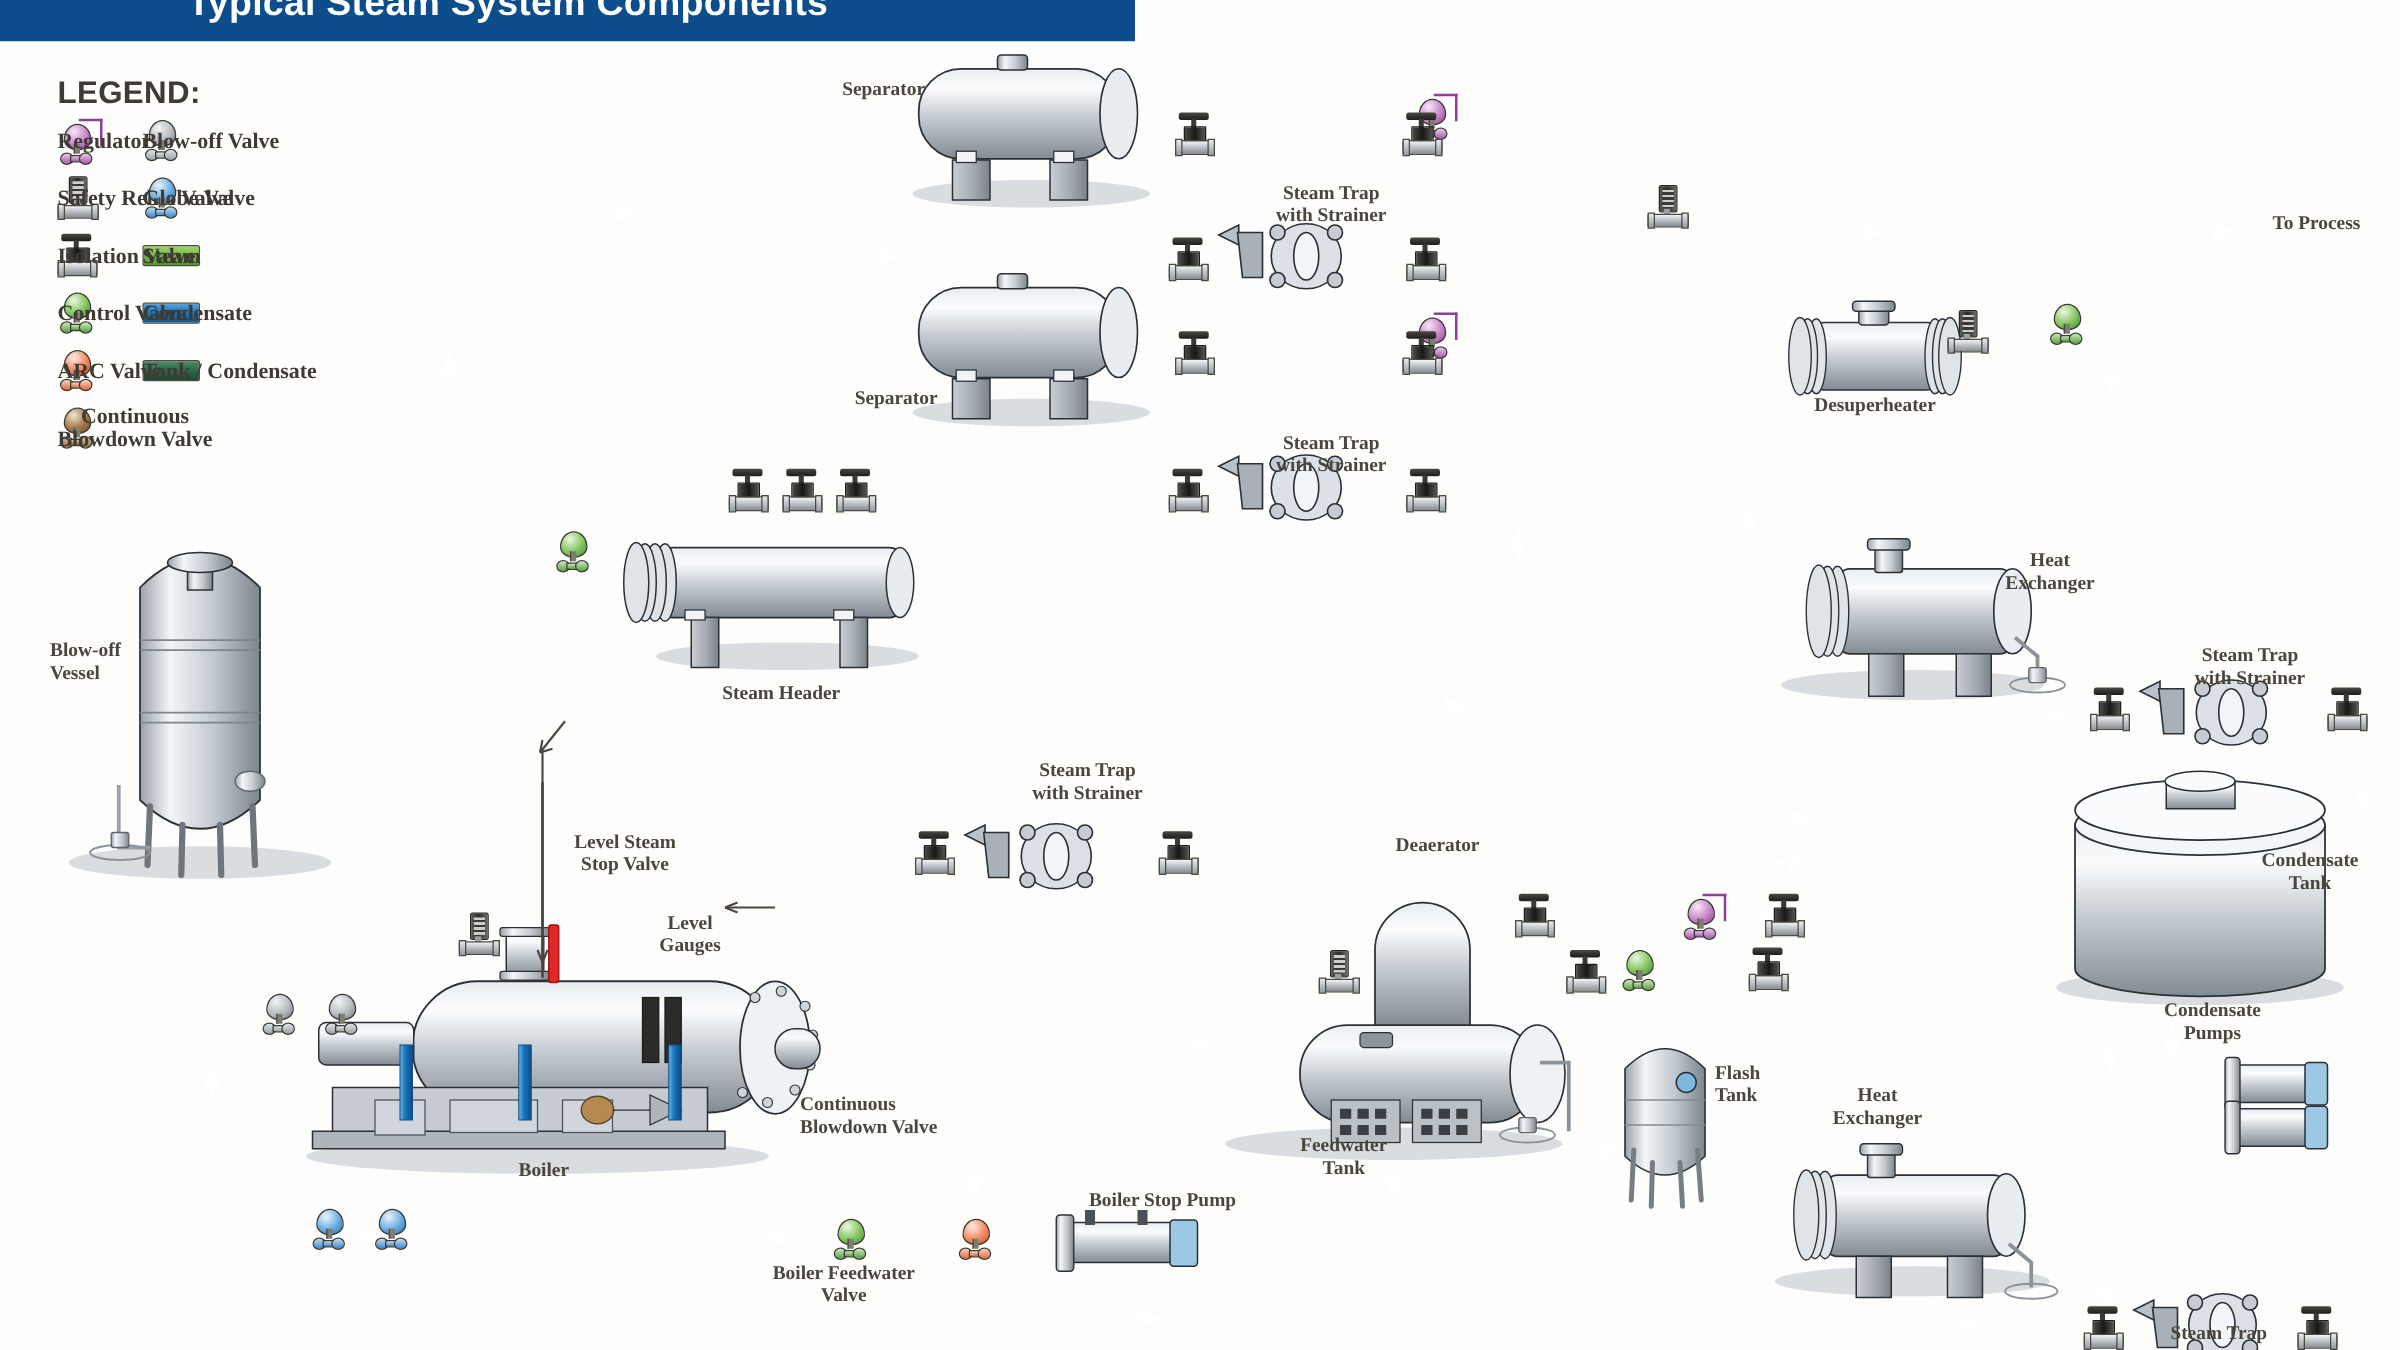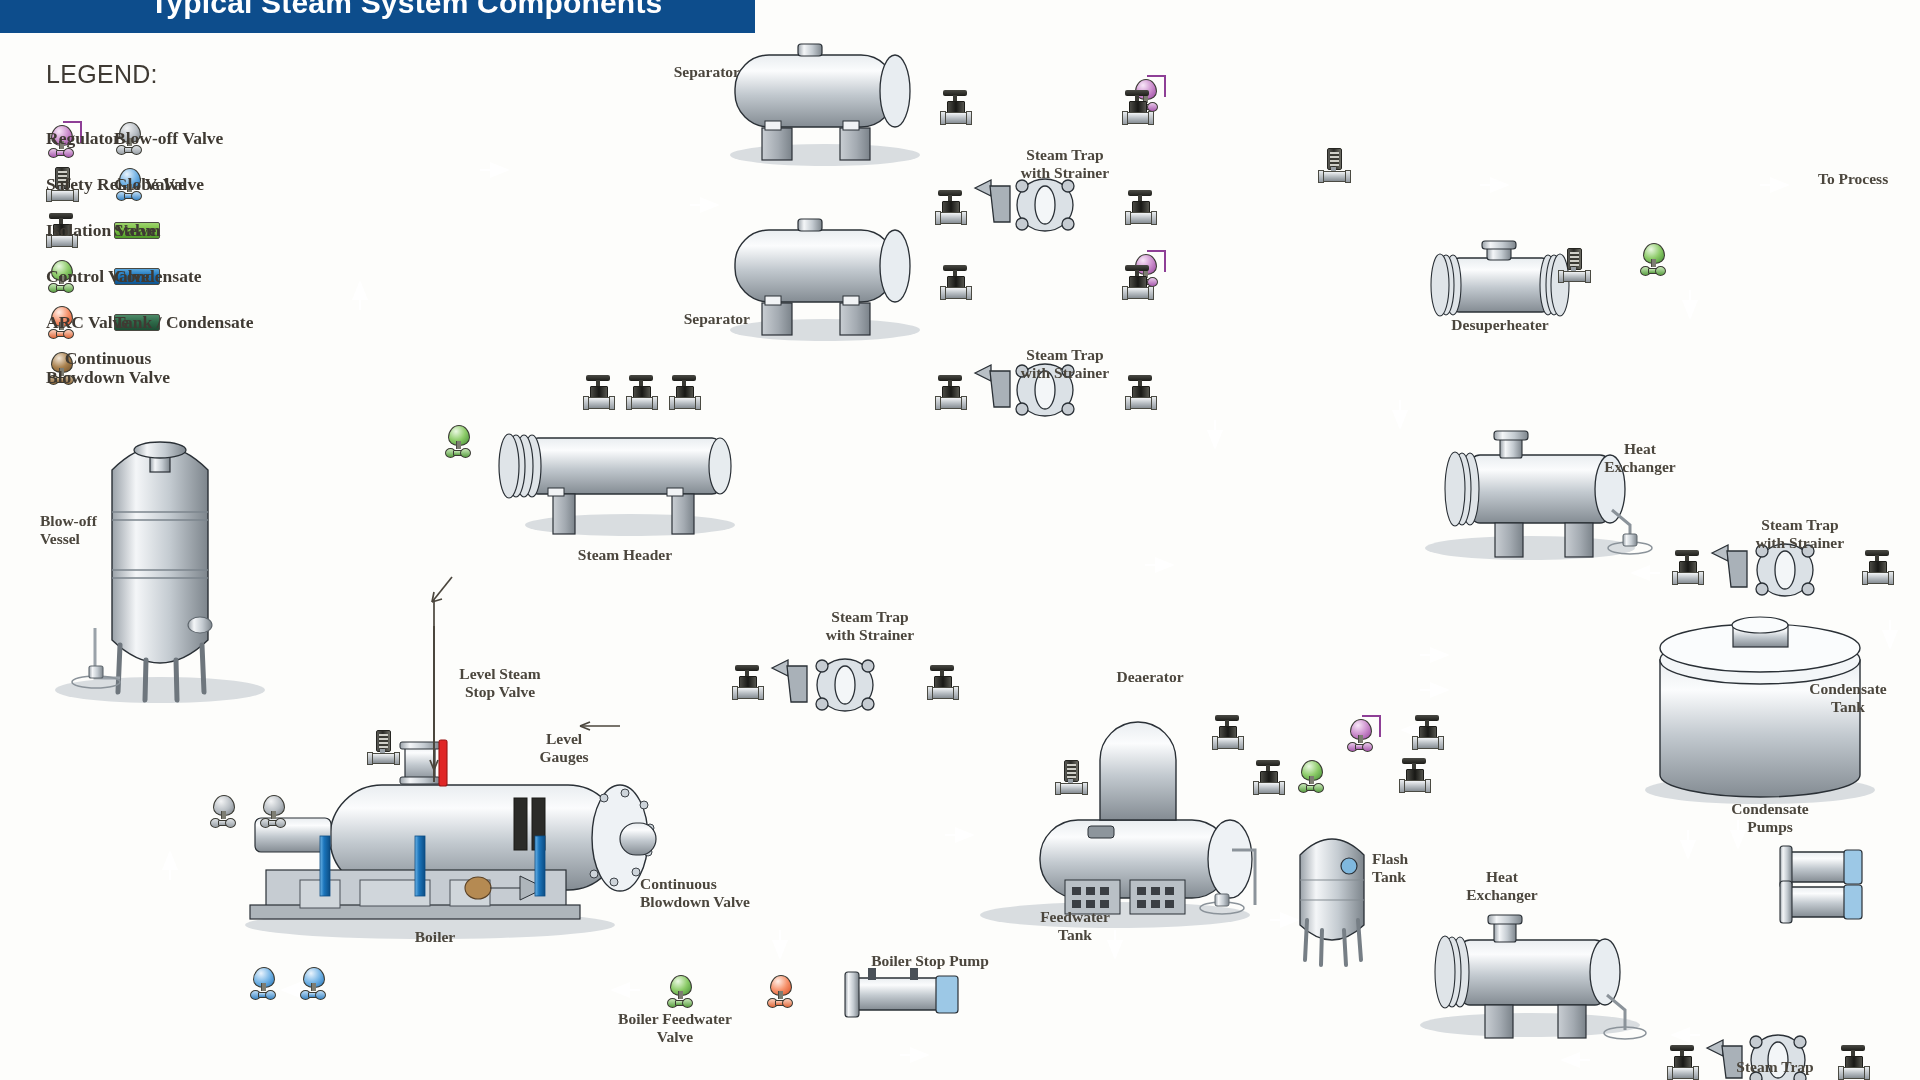--- a/index.html
+++ b/index.html
@@ -1,24 +1,24 @@
 <!DOCTYPE html>
 <html><head>
 <meta charset="utf-8">
 <style>
   html,body{margin:0;padding:0;background:#fff;}
   body{width:1920px;height:1080px;overflow:hidden;font-family:"Liberation Sans",sans-serif;}
   #stage{position:relative;width:1920px;height:1080px;background:#fdfdfb;}
 
-  .header-bar{position:absolute;left:0;top:0;width:755px;height:33px;background:#0d4d8c;}
+  .header-bar{position:absolute;left:0;top:0;width:908px;height:33px;background:#0d4d8c;}
   .header-title{position:absolute;left:150px;top:-14px;font-size:30px;font-weight:bold;color:#ffffff;white-space:nowrap;letter-spacing:.2px;}
 
   
   .legend{position:absolute;left:46px;top:60px;width:470px;}
-  .legend-title{font-size:25px;font-weight:normal;color:#3f3a33;letter-spacing:.3px;margin-bottom:32px;}
+  .legend-title{font-size:25px;font-weight:bold;color:#3f3a33;letter-spacing:.3px;margin-bottom:6px;}
   .legend-cols{display:flex;gap:30px;}
   .legend-col{display:flex;flex-direction:column;gap:12px;}
   .legend-row{display:flex;align-items:center;gap:9px;min-height:34px;}
   .legend-row .lbl{font-size:17.5px;font-weight:bold;color:#3f3a33;line-height:1.08;}
   .swatch{width:44px;height:15px;border-radius:2px;border:1.4px solid #4a4a42;flex:0 0 auto;}
 
   
   .vlv{position:relative;width:30px;height:32px;flex:0 0 auto;}
   .vlv .cap{position:absolute;left:5px;top:0px;width:20px;height:19px;border-radius:50% 50% 45% 45%/60% 60% 40% 40%;border:1.3px solid #3a3a33;}
   .vlv .stem{position:absolute;left:13px;top:16px;width:4px;height:8px;background:#7d7d72;border-left:1px solid #4a4a42;}
@@ -975,21 +975,21 @@
   <div class="lbl" style="left:1000px;top:908px;width:150px">Feedwater
 Tank</div>
   <div class="lbl l" style="left:1372px;top:850px;width:90px;text-align:left">Flash
 Tank</div>
   <div class="lbl" style="left:1432px;top:868px;width:140px">Heat
 Exchanger</div>
   <div class="lbl" style="left:830px;top:952px;width:200px">Boiler Stop Pump</div>
 
   <div class="lbl" style="left:430px;top:665px;width:140px">Level Steam
 Stop Valve</div>
-  <div class="lbl" style="left:514px;top:730px;width:100px">Level
+  <div class="lbl" style="left:502px;top:730px;width:100px">Level
 Gauges</div>
   <div class="lbl l" style="left:640px;top:875px;width:170px;text-align:left">Continuous
 Blowdown Valve</div>
   <div class="lbl" style="left:585px;top:1010px;width:180px">Boiler Feedwater
 Valve</div>
   <div class="lbl" style="left:985px;top:146px;width:160px">Steam Trap
 with Strainer</div>
   <div class="lbl" style="left:985px;top:346px;width:160px">Steam Trap
 with Strainer</div>
   <div class="lbl" style="left:790px;top:608px;width:160px">Steam Trap

